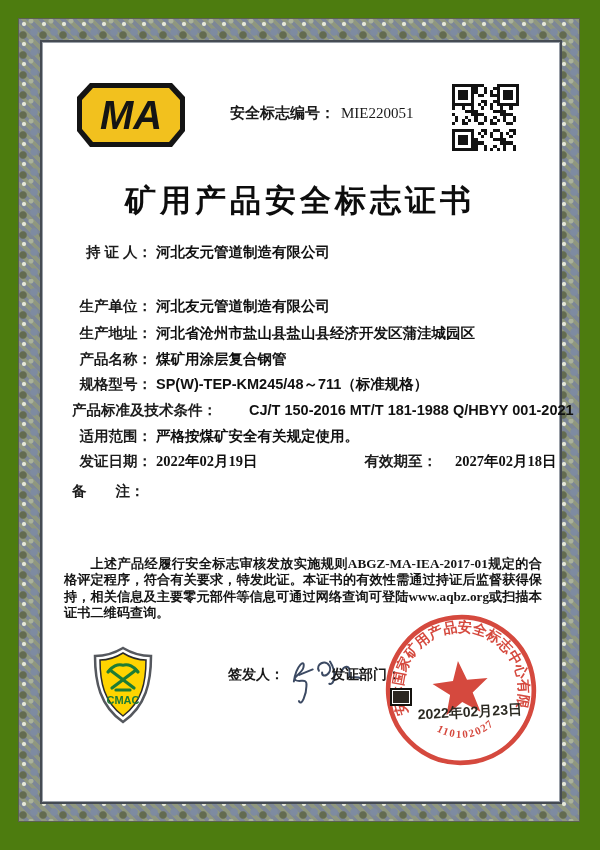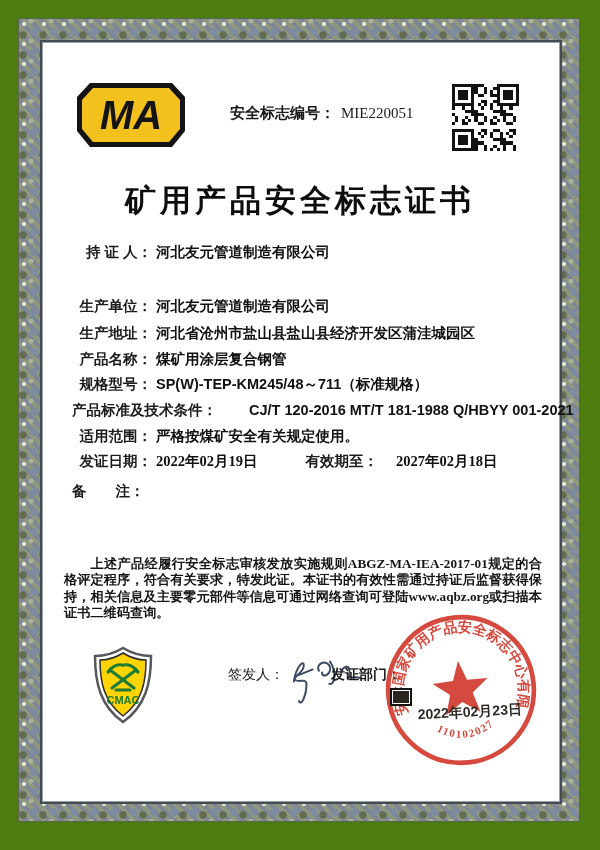--- a/index.html
+++ b/index.html
@@ -29,21 +29,21 @@
         letter-spacing:4px;color:#0d0d0d;}
   
   .row{left:72px;font-size:14.5px;white-space:nowrap;text-align:right;}
   .row .lab{font-weight:700;color:#1c1c1c;display:inline-block;}
   .row .val{font-family:"Liberation Serif",serif;font-weight:700;color:#111;}
   .w80{width:80px;}
   .paragraph{left:64px;top:556px;width:478px;font-size:13.2px;line-height:1.24;
         font-family:"Liberation Serif",serif;font-weight:700;text-align:justify;
         text-indent:2em;color:#151515;}
   
-  .sig-label{left:228px;top:666px;font-size:14px;font-weight:400;text-align:right;}
+  .sig-label{left:228px;top:666px;font-size:14px;font-weight:700;text-align:right;}
   .dept-label{left:331px;top:666px;font-size:14px;font-weight:700;}
   .stamp{left:383px;top:612px;width:156px;height:156px;opacity:.92;transform:rotate(-6deg);}
   .verify-box{left:390px;top:688px;width:18px;height:14px;border:2px solid #15130f;background:#2b2620;
         box-shadow:0 0 0 1px #fff inset;}
   .sign-svg{left:284px;top:648px;}
 </style>
 </head>
 <body>
 
 <div class="page">
@@ -523,31 +523,31 @@
   <div class="abs row" style="top:350px">
     <span class="lab w80">产品名称：</span>
     <span class="val">煤矿用涂层复合钢管</span>
   </div>
   <div class="abs row" style="top:375px">
     <span class="lab w80">规格型号：</span>
     <span class="val" style="font-family:'Liberation Sans',sans-serif">SP(W)-TEP-KM245/48～711（标准规格）</span>
   </div>
   <div class="abs row" style="top:401px">
     <span class="lab">产品标准及技术条件：</span>
-    <span class="val" style="margin-left:28px;font-family:'Liberation Sans',sans-serif">CJ/T 120-2016 MT/T 181-1988 Q/HBYY 001-2021</span>
+    <span class="val" style="margin-left:28px;font-family:'Liberation Sans',sans-serif">CJ/T 150-2016 MT/T 181-1988 Q/HBYY 001-2021</span>
   </div>
   <div class="abs row" style="top:427px">
     <span class="lab w80">适用范围：</span>
     <span class="val">严格按煤矿安全有关规定使用。</span>
   </div>
 
   <div class="abs row" style="top:452px">
     <span class="lab w80">发证日期：</span>
     <span class="val">2022年02月19日</span>
-    <span class="lab" style="margin-left:44px">有效期至：</span>
+    <span class="lab" style="margin-left:103px">有效期至：</span>
     <span class="val" style="margin-left:14px">2027年02月18日</span>
   </div>
 
   <div class="abs row" style="top:482px">
     <span class="lab">备　　注：</span>
   </div>
 
   <div class="abs paragraph">上述产品经履行安全标志审核发放实施规则ABGZ-MA-IEA-2017-01规定的合格评定程序，符合有关要求，特发此证。本证书的有效性需通过持证后监督获得保持，相关信息及主要零元部件等信息可通过网络查询可登陆www.aqbz.org或扫描本证书二维码查询。</div>
 
   <svg class="abs" style="left:92px;top:646px" width="62" height="80" viewBox="0 0 62 80">

